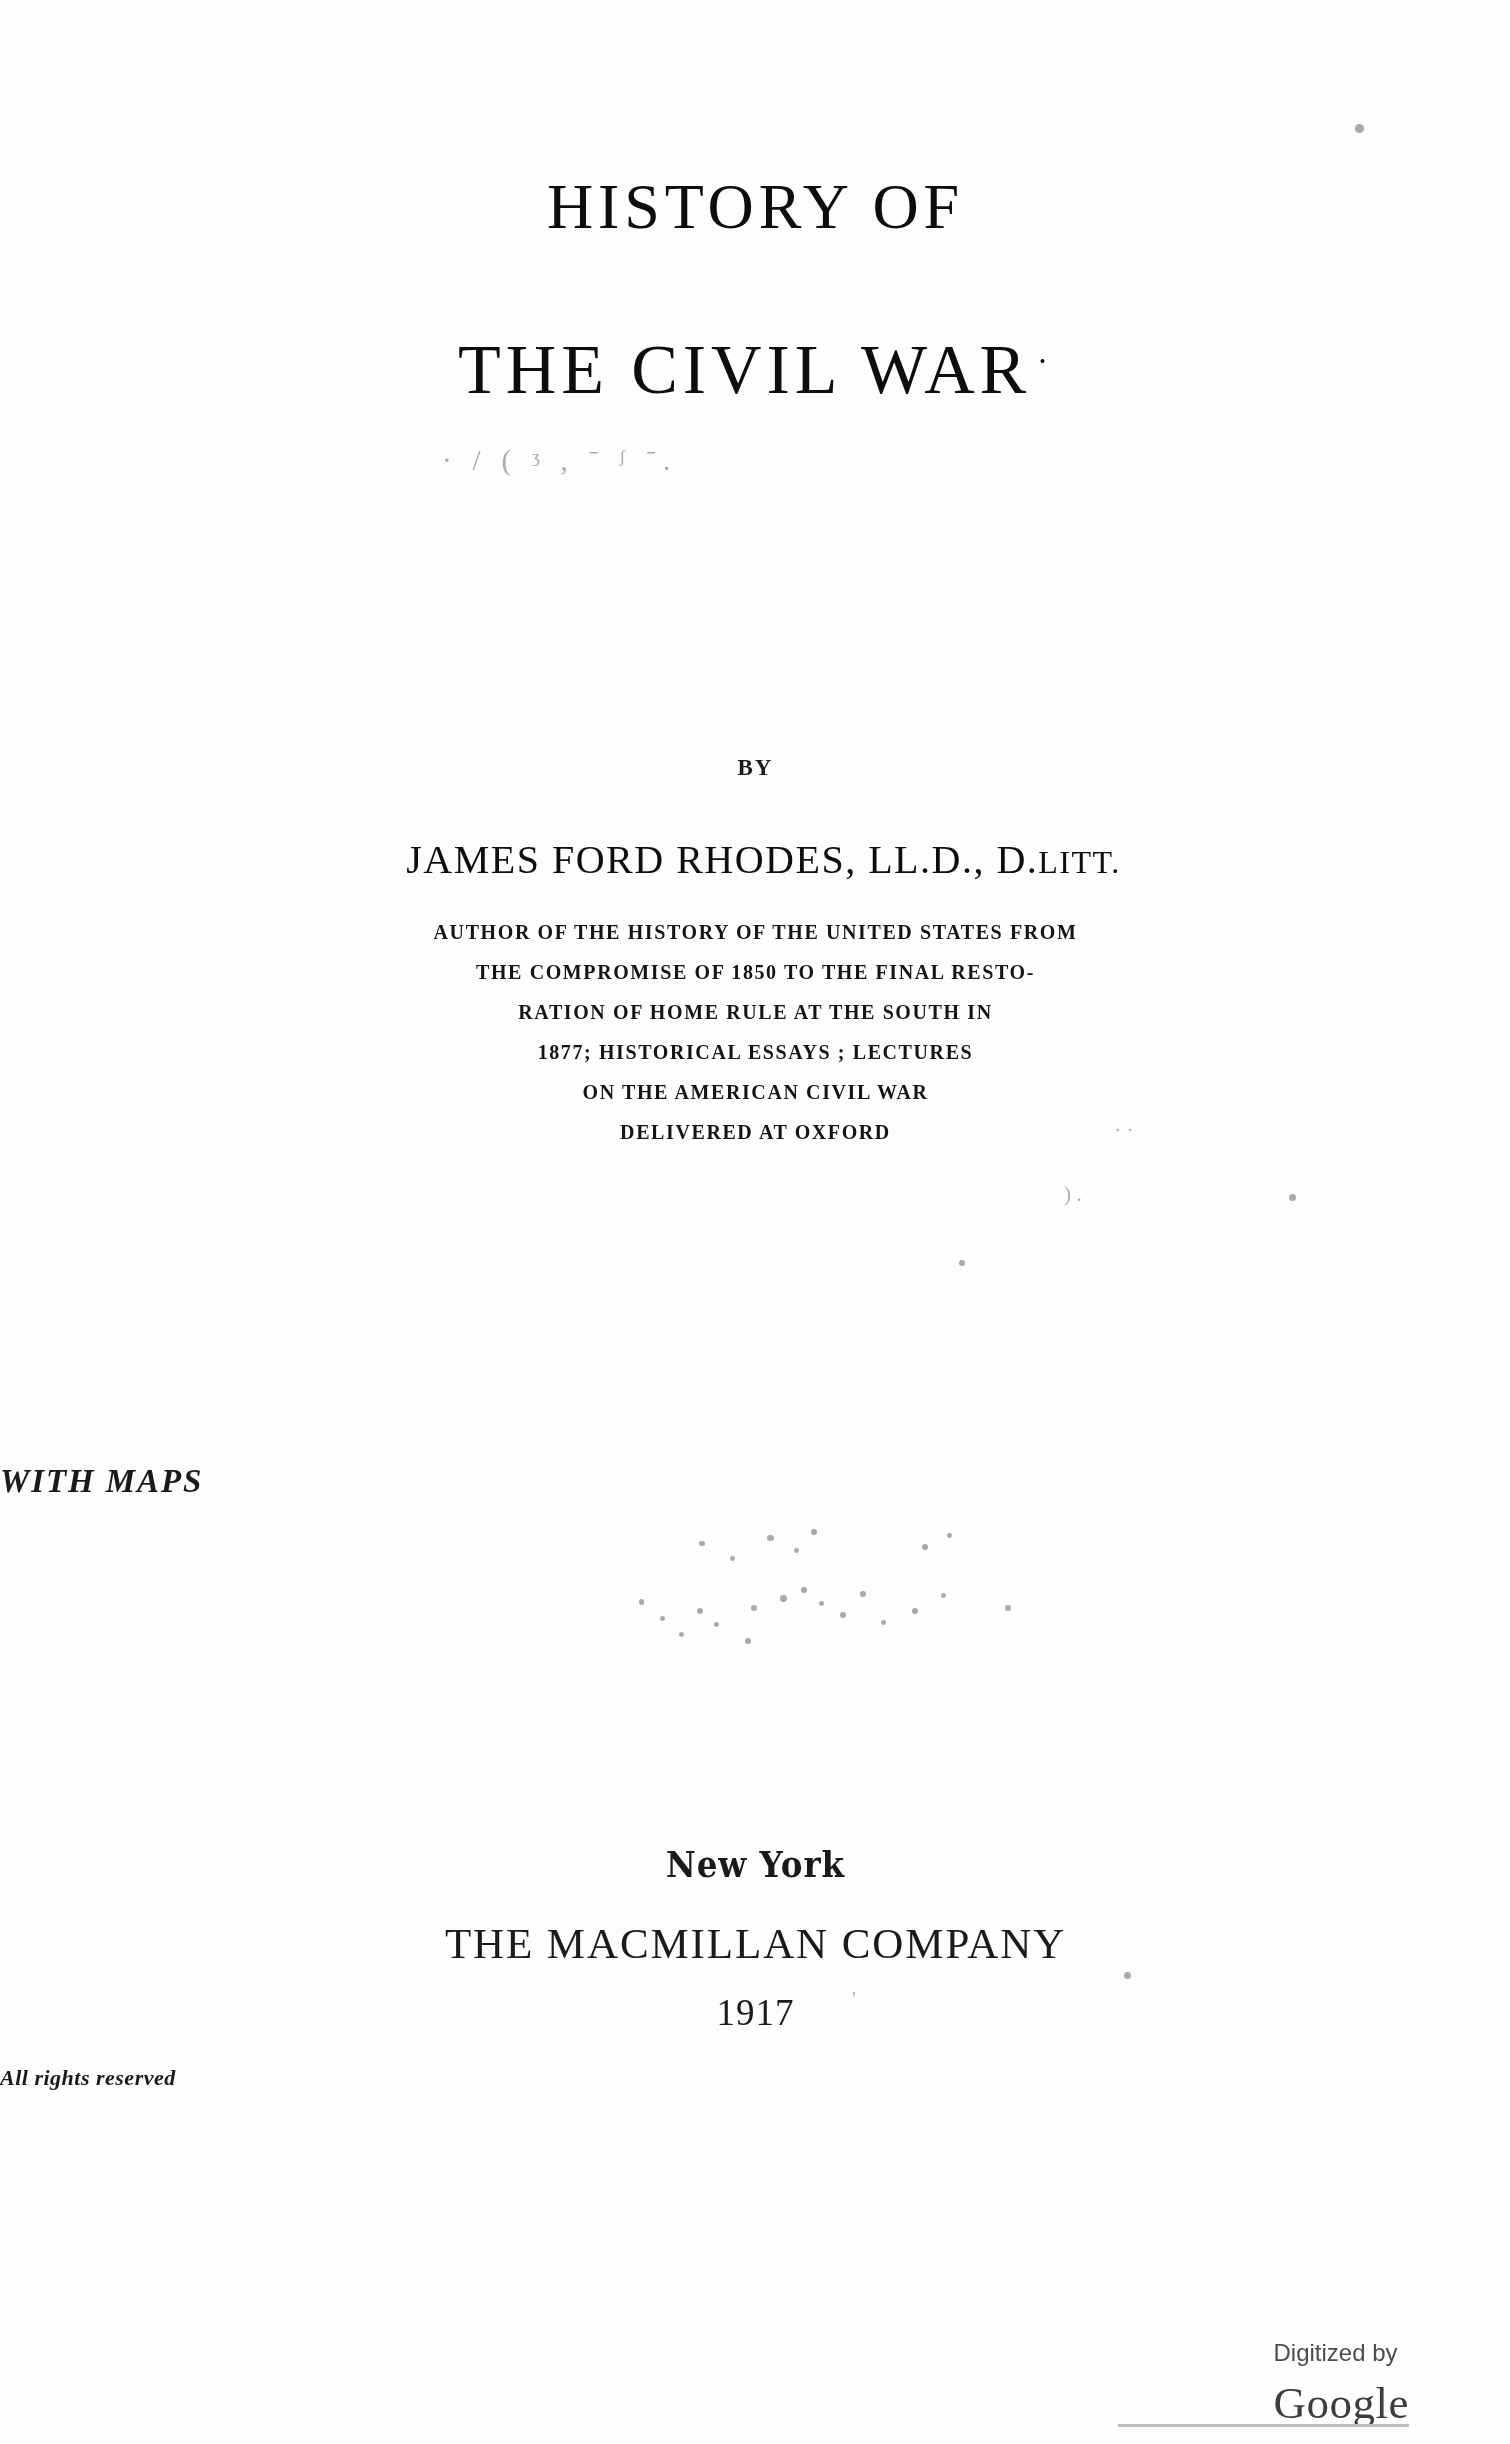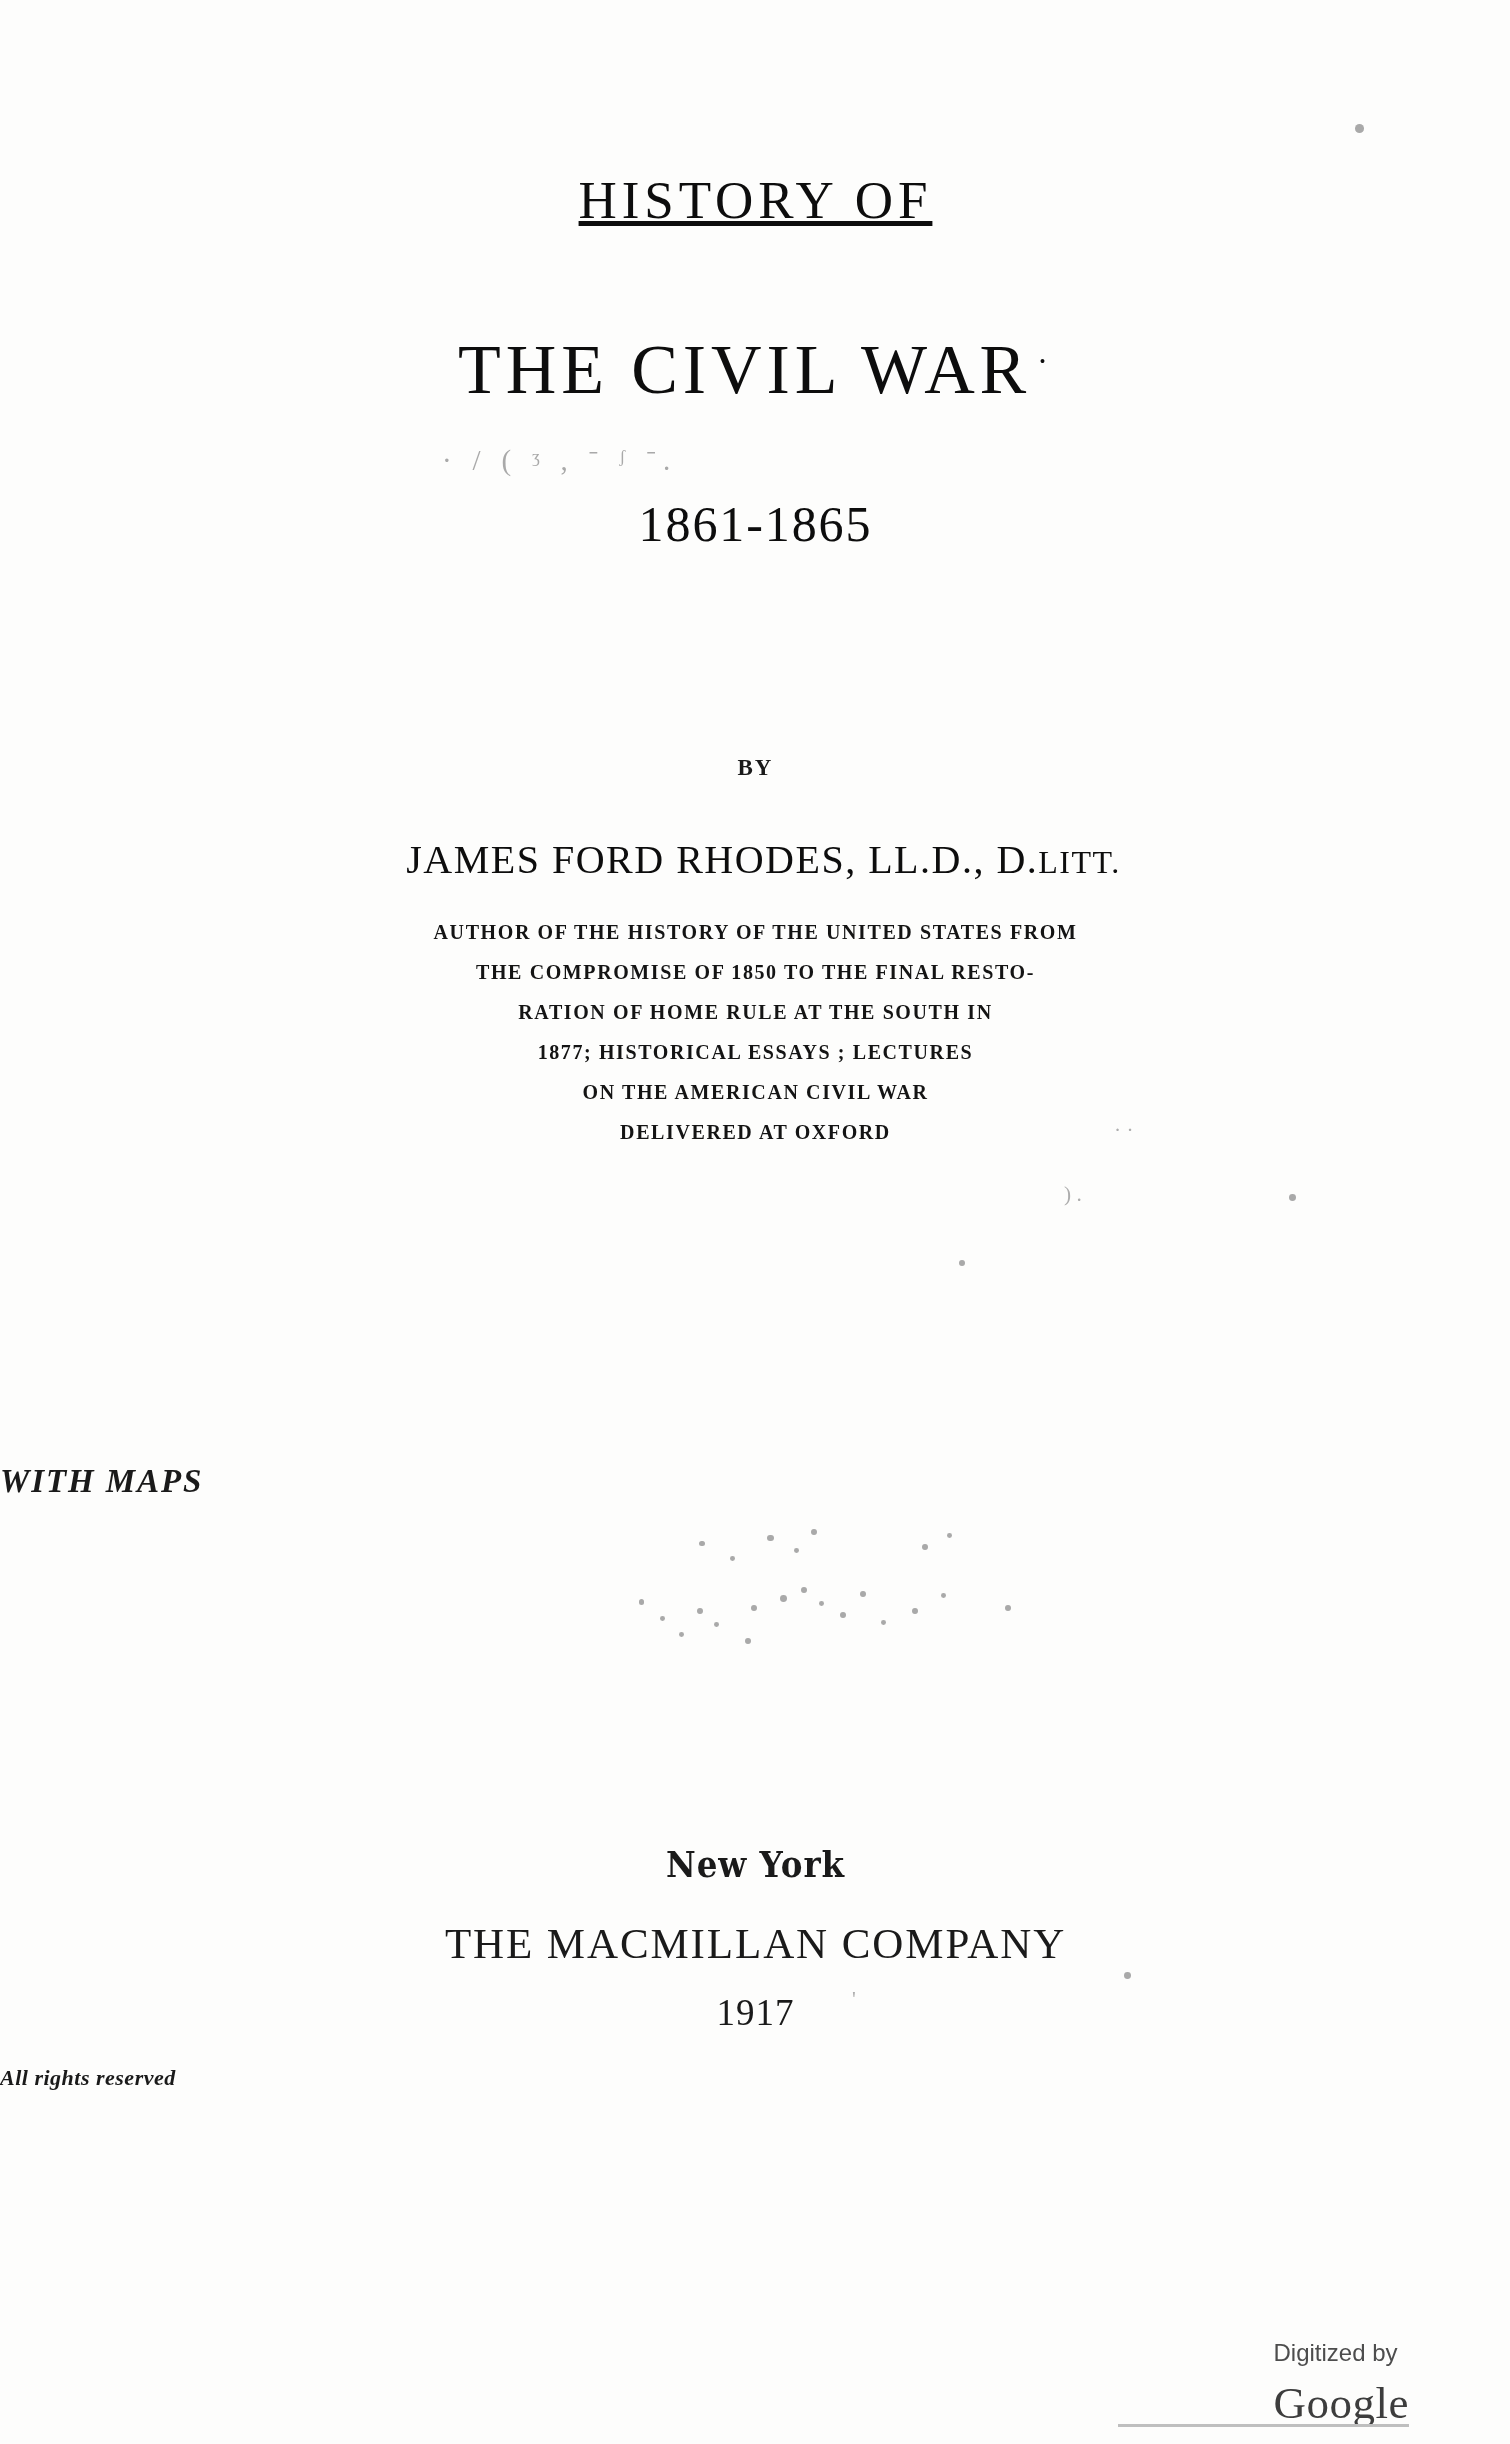--- a/index.html
+++ b/index.html
@@ -22,25 +22,24 @@
     background: #fdfdfc;
   }
 
   
   .title-line-1 {
     position: absolute;
     top: 170px;
     left: 0;
     width: 1511px;
     text-align: center;
-    font-size: 53px;
+    font-size: 64px;
     letter-spacing: 4.9px;
     font-family: "Liberation Serif", serif;
     color: #0d0d0d;
-    text-decoration: underline;
   }
   .title-line-2 {
     position: absolute;
     top: 330px;
     left: 0;
     width: 1511px;
     text-align: center;
     font-size: 70px;
     letter-spacing: 4.9px;
     color: #0d0d0d;
@@ -231,21 +230,20 @@
   <div class="speck" style="top:124px;left:1355px;width:8.7px;height:8.7px;"></div>
 
   <div class="title-line-1">HISTORY OF</div>
 
   <div class="title-line-2">
     <span>THE CIVIL WAR</span><span class="trailing-mark">·</span>
   </div>
 
   <div class="smudge-line">· / ( ᶾ , ⁻ ᶴ ⁻.</div>
 
-  <div class="date-line">1861-1865</div>
 
   <div class="by-line">BY</div>
 
   <div class="author-name">
     <span>JAMES FORD RHODES, LL.D., D.</span><span class="small-caps">LITT.</span>
   </div>
 
   <div class="credentials">
     <div>AUTHOR OF THE HISTORY OF THE UNITED STATES FROM</div>
     <div>THE COMPROMISE OF 1850 TO THE FINAL RESTO-</div>

